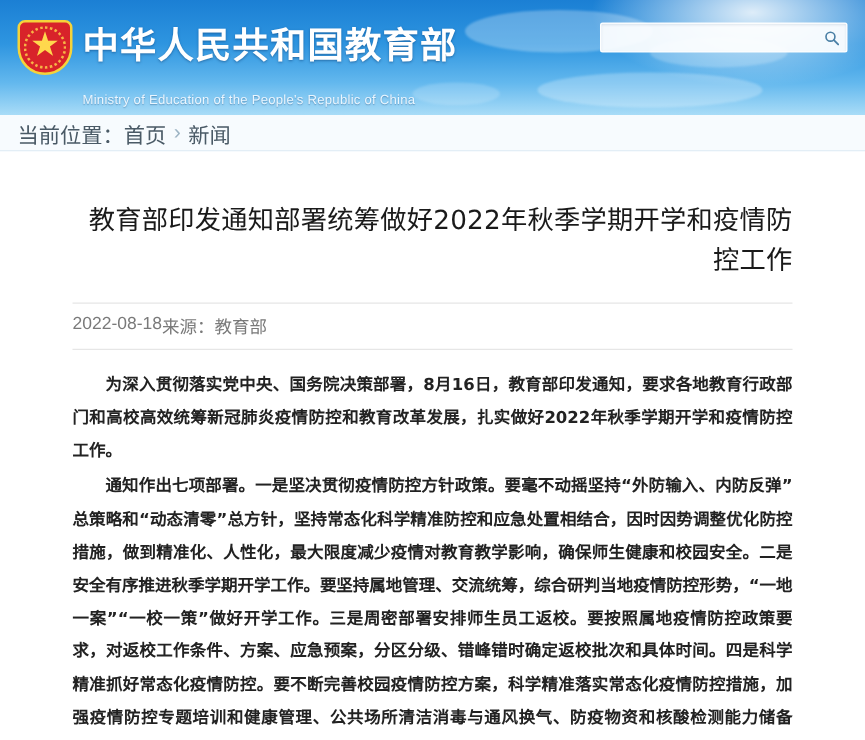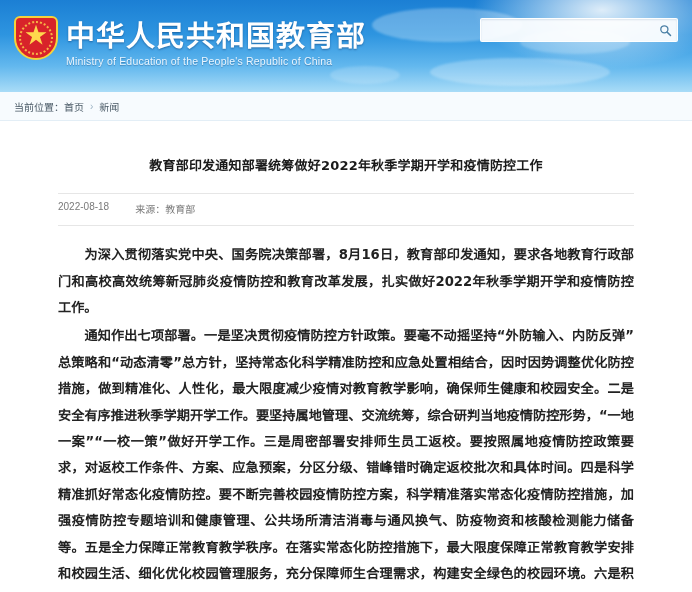--- a/index.html
+++ b/index.html
@@ -81,21 +81,21 @@
   .site-title .cn {
     font-size: 29px;
     font-weight: bold;
     color: #ffffff;
     letter-spacing: 1px;
     text-shadow: 0 1px 2px rgba(0,40,90,.45);
     font-family: Liberation Mono, monospace;
     white-space: nowrap;
   }
   .site-title .en {
-    margin-top: 0;
+    margin-top: 19px;
     font-size: 10.5px;
     color: #eaf6ff;
     letter-spacing: .2px;
     white-space: nowrap;
     text-shadow: 0 1px 1px rgba(0,40,90,.35);
   }
 
   .search-box {
     position: absolute;
     right: 14px;
@@ -132,53 +132,52 @@
   .search-btn svg { display: block; }
 
   
   .crumb-wrap {
     height: 28px;
     background: #f7fbfe;
     border-bottom: 1px solid #e3eef6;
     display: flex;
     align-items: center;
     padding: 0 14px;
-    font-size: 10px;
+    font-size: 17px;
     color: #4a5a66;
   }
   .crumb-wrap .sep {
     margin: 0 6px;
     color: #9db4c4;
   }
   .crumb-wrap a {
     color: #4a5a66;
     text-decoration: none;
   }
 
   
   .article {
     padding: 26px 58px 0 58px;
   }
   .headline {
-    text-align: center;
-    font-size: 13px;
-    font-weight: bold;
+    text-align: right;
+    font-size: 21px;
+    font-weight: normal;
     color: #1a1a1a;
     line-height: 1.5;
     font-family: "DejaVu Sans", sans-serif;
     letter-spacing: .2px;
   }
   .meta {
     margin-top: 18px;
     padding: 7px 0 9px 0;
     border-top: 1px solid #e6e6e6;
     border-bottom: 1px solid #e6e6e6;
     display: flex;
-    gap: 26px;
-    font-size: 10px;
+    font-size: 14px;
     color: #7a7a7a;
     justify-content: flex-start;
   }
   .body-text {
     margin-top: 16px;
     font-size: 13.2px;
     line-height: 2.0;
     color: #222;
     text-align: justify;
     font-family: "DejaVu Sans", sans-serif;

